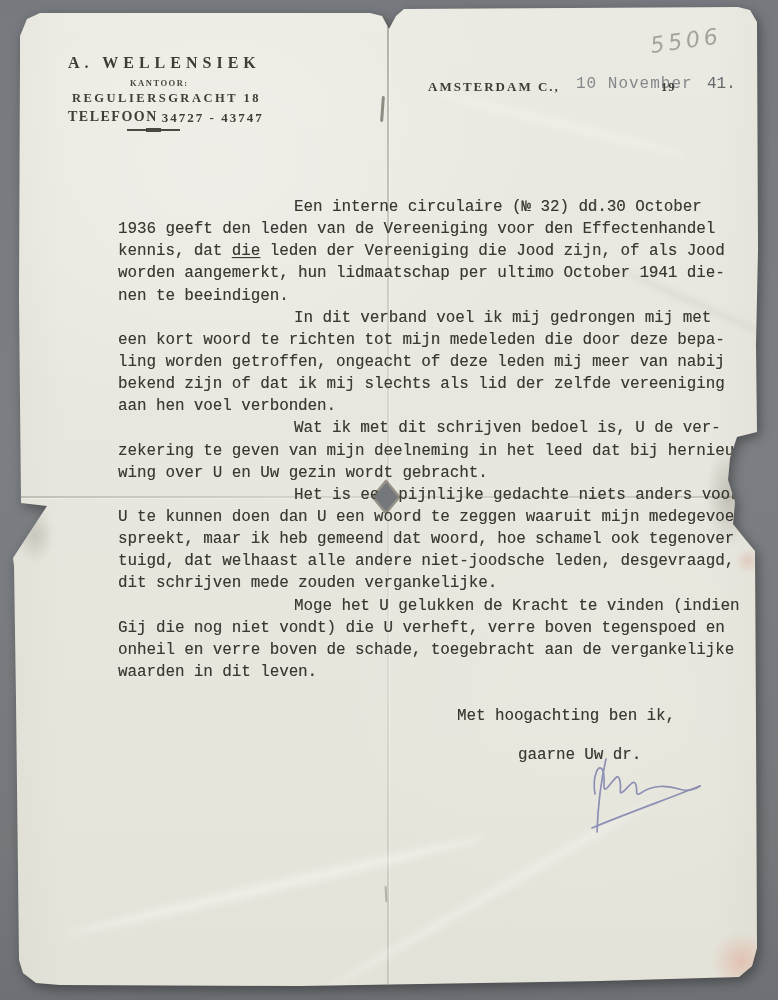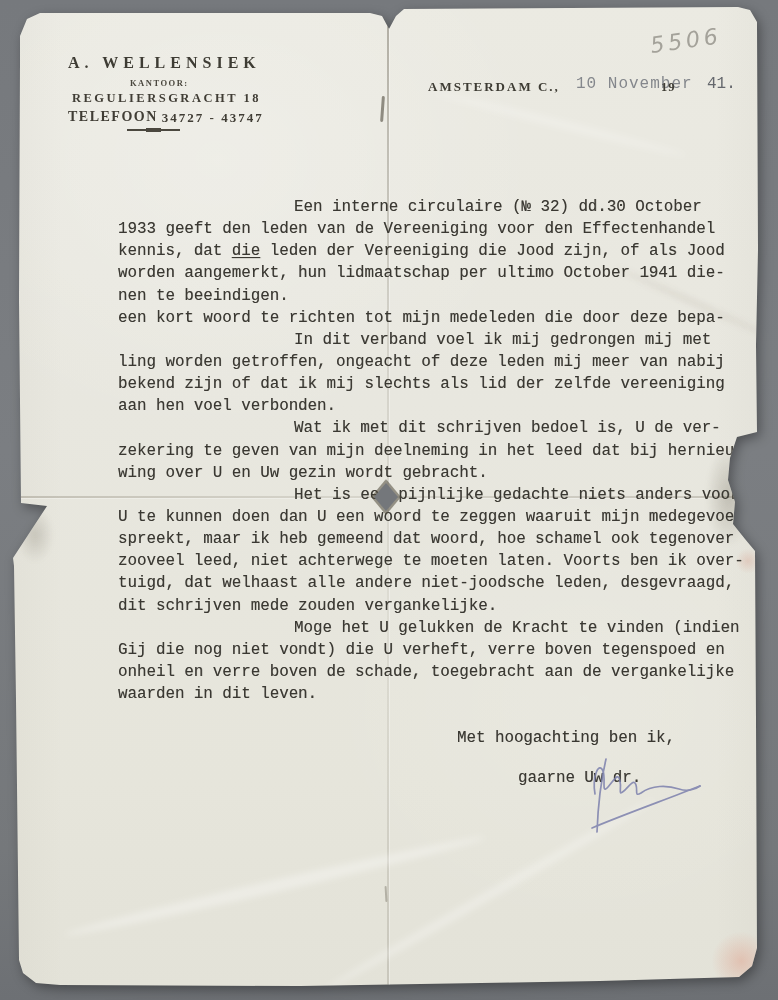--- a/index.html
+++ b/index.html
@@ -110,36 +110,35 @@
 
       <div class="dateline-city">AMSTERDAM C.,</div>
       <div class="dateline-date typed">10 November</div>
       <div class="dateline-19">19</div>
       <div class="dateline-41 typed">41.</div>
 
       <div class="pencil">5506</div>
 
       <div class="letter-body" id="letter-body">
           <div class="tline" style="padding-left: 176px;"><span>Een interne circulaire (№ 32) dd.30 October</span></div>
-          <div class="tline"><span>1933 geeft den leden van de Vereeniging voor den Effectenhandel</span></div>
+          <div class="tline"><span>1936 geeft den leden van de Vereeniging voor den Effectenhandel</span></div>
           <div class="tline"><span>kennis, dat </span><span class="u">die</span><span> leden der Vereeniging die Jood zijn, of als Jood</span></div>
           <div class="tline"><span>worden aangemerkt, hun lidmaatschap per ultimo October 1941 die-</span></div>
           <div class="tline"><span>nen te beeindigen.</span></div>
+          <div class="tline" style="padding-left: 176px;"><span>In dit verband voel ik mij gedrongen mij met</span></div>
           <div class="tline"><span>een kort woord te richten tot mijn medeleden die door deze bepa-</span></div>
-          <div class="tline" style="padding-left: 176px;"><span>In dit verband voel ik mij gedrongen mij met</span></div>
           <div class="tline"><span>ling worden getroffen, ongeacht of deze leden mij meer van nabij</span></div>
           <div class="tline"><span>bekend zijn of dat ik mij slechts als lid der zelfde vereeniging</span></div>
           <div class="tline"><span>aan hen voel verbonden.</span></div>
           <div class="tline" style="padding-left: 176px;"><span>Wat ik met dit schrijven bedoel is, U de ver-</span></div>
           <div class="tline"><span>zekering te geven van mijn deelneming in het leed dat bij hernieu-</span></div>
           <div class="tline"><span>wing over U en Uw gezin wordt gebracht.</span></div>
           <div class="tline" style="padding-left: 176px;"><span>Het is een pijnlijke gedachte niets anders voor</span></div>
           <div class="tline"><span>U te kunnen doen dan U een woord te zeggen waaruit mijn medegevoel</span></div>
           <div class="tline"><span>spreekt, maar ik heb gemeend dat woord, hoe schamel ook tegenover</span></div>
-          <div class="tline"><span>zooveel leed, niet achterwege te moeten laten. Voorts ben ik over-</span></div>
           <div class="tline"><span>tuigd, dat welhaast alle andere niet-joodsche leden, desgevraagd,</span></div>
           <div class="tline"><span>dit schrijven mede zouden vergankelijke.</span></div>
           <div class="tline" style="padding-left: 176px;"><span>Moge het U gelukken de Kracht te vinden (indien</span></div>
           <div class="tline"><span>Gij die nog niet vondt) die U verheft, verre boven tegenspoed en</span></div>
           <div class="tline"><span>onheil en verre boven de schade, toegebracht aan de vergankelijke</span></div>
           <div class="tline"><span>waarden in dit leven.</span></div>
           <div class="tline">&nbsp;</div>
           <div class="tline" style="padding-left: 339px;"><span>Met hoogachting ben ik,</span></div>
           <div class="tline" style="padding-left: 400px; margin-top: 17px;"><span>gaarne Uw dr.</span></div>
         </div>

